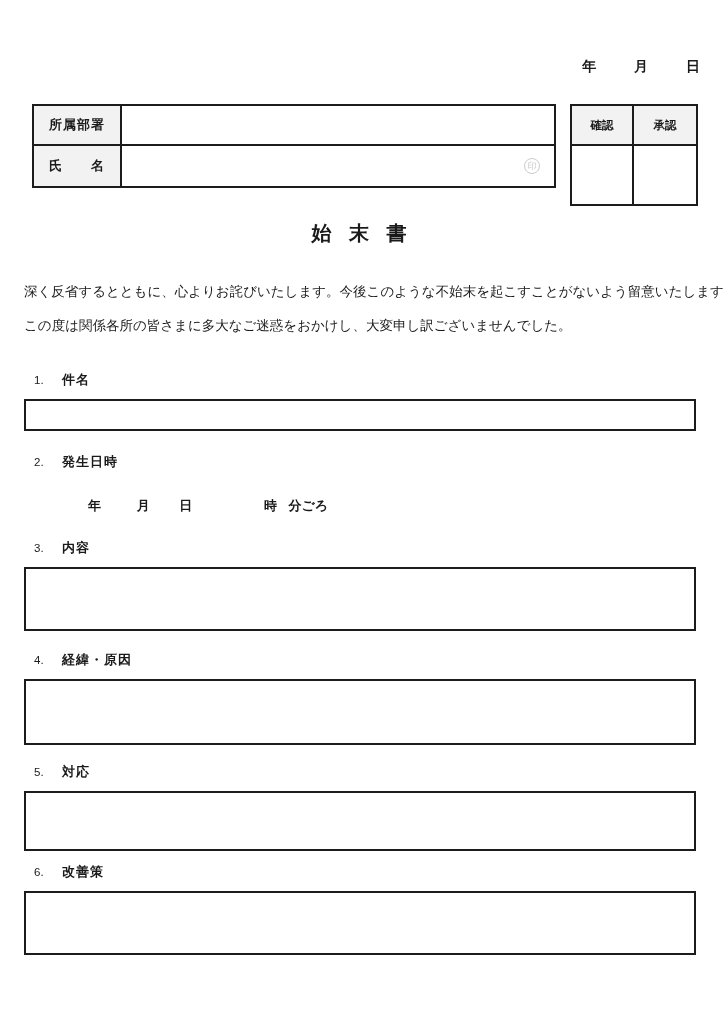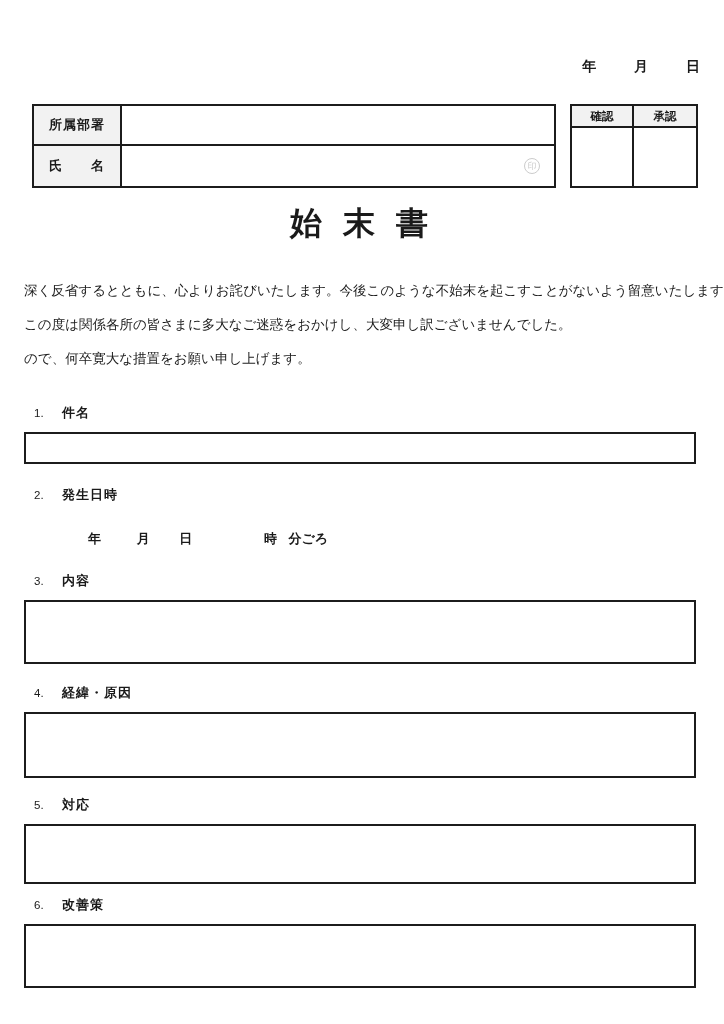--- a/index.html
+++ b/index.html
@@ -52,34 +52,34 @@
   }
 
   .approval-table {
     margin-left: 14px;
     width: 128px;
     border: 2px solid #1c1c1c;
     display: grid;
     grid-template-columns: 1fr 1fr;
   }
   .appr-head {
-    height: 22px;
+    height: 40px;
     background: #f2f2f2;
     border-bottom: 2px solid #1c1c1c;
     display: flex; align-items: center; justify-content: center;
     font-size: 11.5px; font-weight: 600;
   }
   .appr-head.first, .appr-body.first { border-right: 2px solid #1c1c1c; }
   .appr-body { height: 58px; background: #fff; }
 
   
   .doc-title {
     margin-top: 14px;
     text-align: center;
-    font-size: 32px;
+    font-size: 20px;
     font-weight: 700;
     letter-spacing: 6px;
   }
 
   
   .intro { margin-top: 28px; font-size: 13.5px; }
   .intro-line { line-height: 34px; white-space: nowrap; }
 
   
   .section { }
@@ -151,21 +151,20 @@
       <div class="appr-body"></div>
     </div>
 
   </div>
 
   <div class="doc-title">始 末 書</div>
 
   <div class="intro">
     <div class="intro-line">深く反省するとともに、心よりお詫びいたします。今後このような不始末を起こすことがないよう留意いたします</div>
     <div class="intro-line">この度は関係各所の皆さまに多大なご迷惑をおかけし、大変申し訳ございませんでした。</div>
-    <div class="intro-line">ので、何卒寛大な措置をお願い申し上げます。</div>
   </div>
 
   <div class="section mt28">
     <div class="section-head">
       <span class="section-num">1.</span>
       <span class="section-label">件名</span>
     </div>
     <div class="input-box box-h32"></div>
   </div>
 

